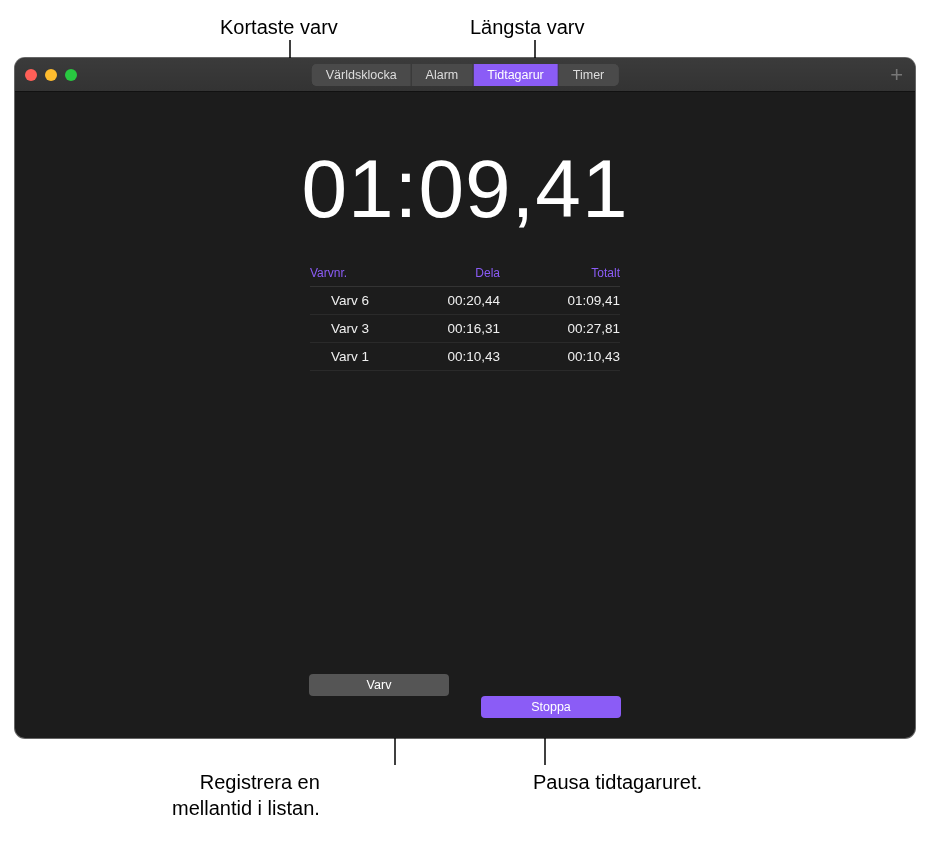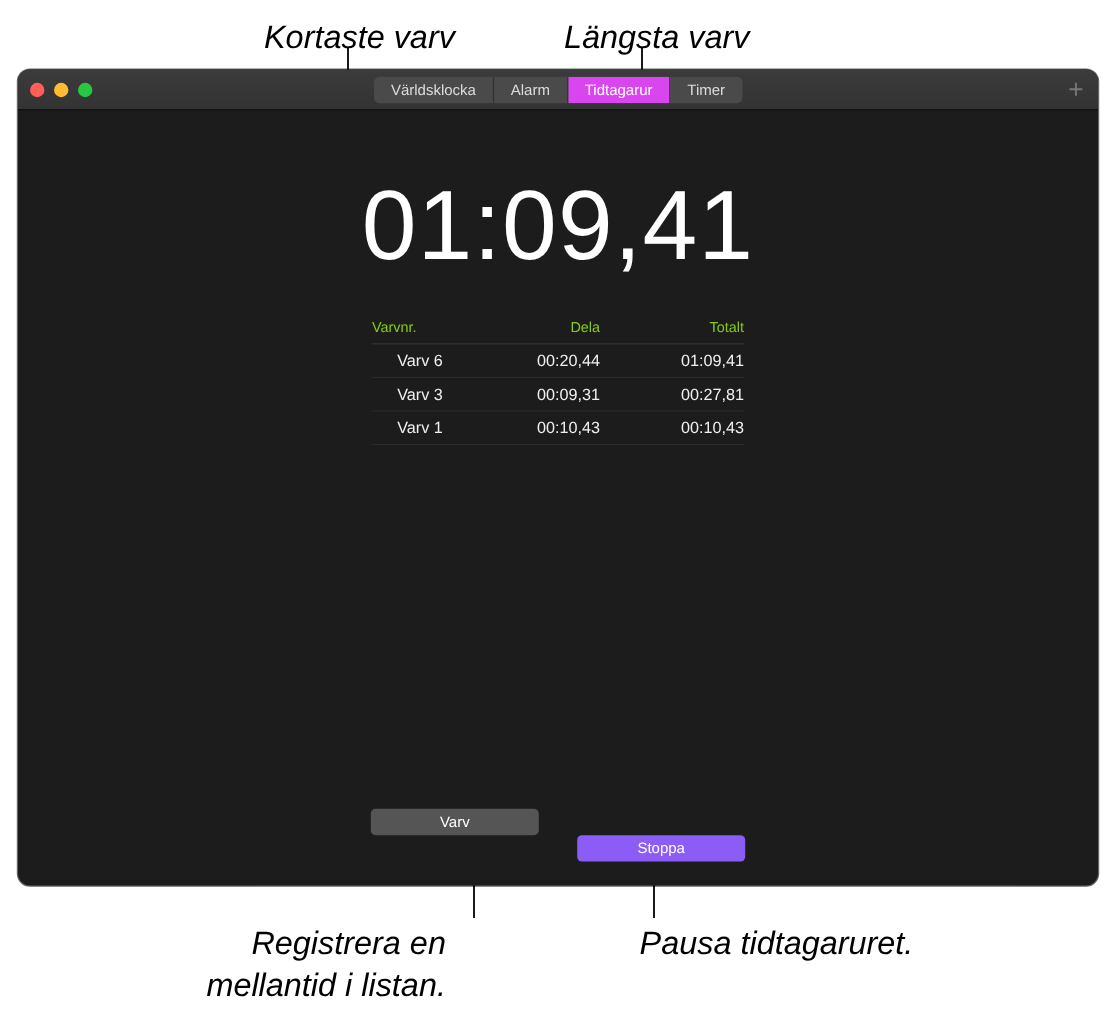--- a/index.html
+++ b/index.html
@@ -8,26 +8,25 @@
     height: 851px;
     background: #fff;
     font-family: -apple-system, "Helvetica Neue", Helvetica, Arial, sans-serif;
     position: relative;
     overflow: hidden;
   }
 
   
   .callout {
     position: absolute;
-    font-size: 27px;
+    font-size: 20px;
     color: #000;
     white-space: nowrap;
     text-align: center;
     line-height: 1.3;
-    font-style: italic;
   }
 
   
   .leaders {
     position: absolute;
     top: 0; left: 0;
     width: 931px; height: 851px;
     pointer-events: none;
   }
 
@@ -78,21 +77,21 @@
     border: none;
     background: #4a4a4a;
     color: #ddd;
     font-size: 12.5px;
     padding: 0 14px;
     cursor: pointer;
     border-right: 1px solid #303030;
   }
   .segmented button:last-child { border-right: none; }
   .segmented button.active {
-    background: #d946ef;
+    background: #8b5cf6;
     color: #fff;
   }
 
   .add-btn {
     position: absolute;
     right: 12px;
     color: #777;
     font-size: 22px;
     font-weight: 200;
     cursor: pointer;
@@ -116,21 +115,21 @@
     margin: 24px auto 0;
     font-size: 13.5px;
     color: #f0f0f0;
   }
   .laps-header, .lap-row {
     display: grid;
     grid-template-columns: 80px 110px 120px;
     padding: 6px 0;
   }
   .laps-header {
-    color: #84cc16;
+    color: #8b5cf6;
     font-size: 12px;
     border-bottom: 1px solid #333;
   }
   .laps-header .c1 { text-align: left; }
   .laps-header .c2, .laps-header .c3 { text-align: right; }
   .lap-row {
     border-bottom: 1px solid #2a2a2a;
   }
   .lap-row .c1 { text-align: center; }
   .lap-row .c2, .lap-row .c3 { text-align: right; font-variant-numeric: tabular-nums; }
@@ -202,21 +201,21 @@
         <div class="c3">Totalt</div>
       </div>
       <div id="lap-rows">
           <div class="lap-row ">
             <div class="c1">Varv 6</div>
             <div class="c2">00:20,44</div>
             <div class="c3">01:09,41</div>
           </div>
           <div class="lap-row ">
             <div class="c1">Varv 3</div>
-            <div class="c2">00:09,31</div>
+            <div class="c2">00:16,31</div>
             <div class="c3">00:27,81</div>
           </div>
           <div class="lap-row ">
             <div class="c1">Varv 1</div>
             <div class="c2">00:10,43</div>
             <div class="c3">00:10,43</div>
           </div>
         </div>
     </div>
   </div>

